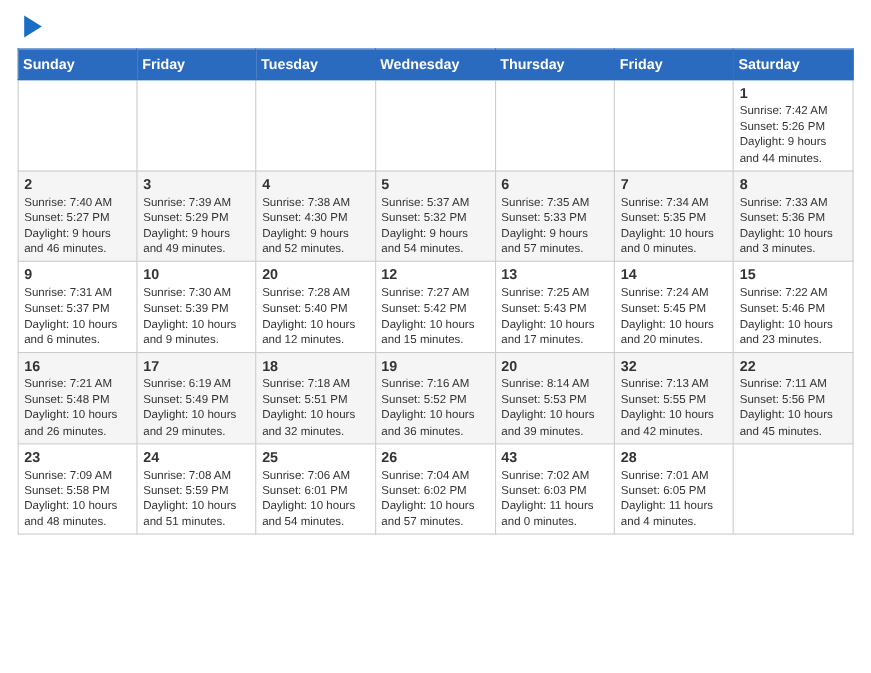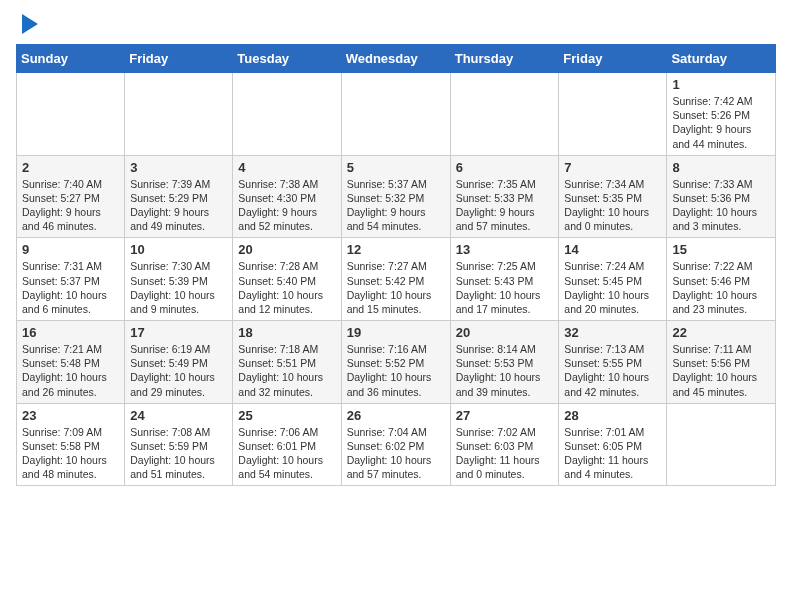--- a/index.html
+++ b/index.html
@@ -289,21 +289,21 @@
 Sunset: 6:01 PM
 Daylight: 10 hours and 54 minutes.</div>
         </td>
         <td>
           <span class="day-number">26</span>
           <div class="day-info">Sunrise: 7:04 AM
 Sunset: 6:02 PM
 Daylight: 10 hours and 57 minutes.</div>
         </td>
         <td>
-          <span class="day-number">27</span>
+          <span class="day-number">43</span>
           <div class="day-info">Sunrise: 7:02 AM
 Sunset: 6:03 PM
 Daylight: 11 hours and 0 minutes.</div>
         </td>
         <td>
           <span class="day-number">28</span>
           <div class="day-info">Sunrise: 7:01 AM
 Sunset: 6:05 PM
 Daylight: 11 hours and 4 minutes.</div>
         </td>

